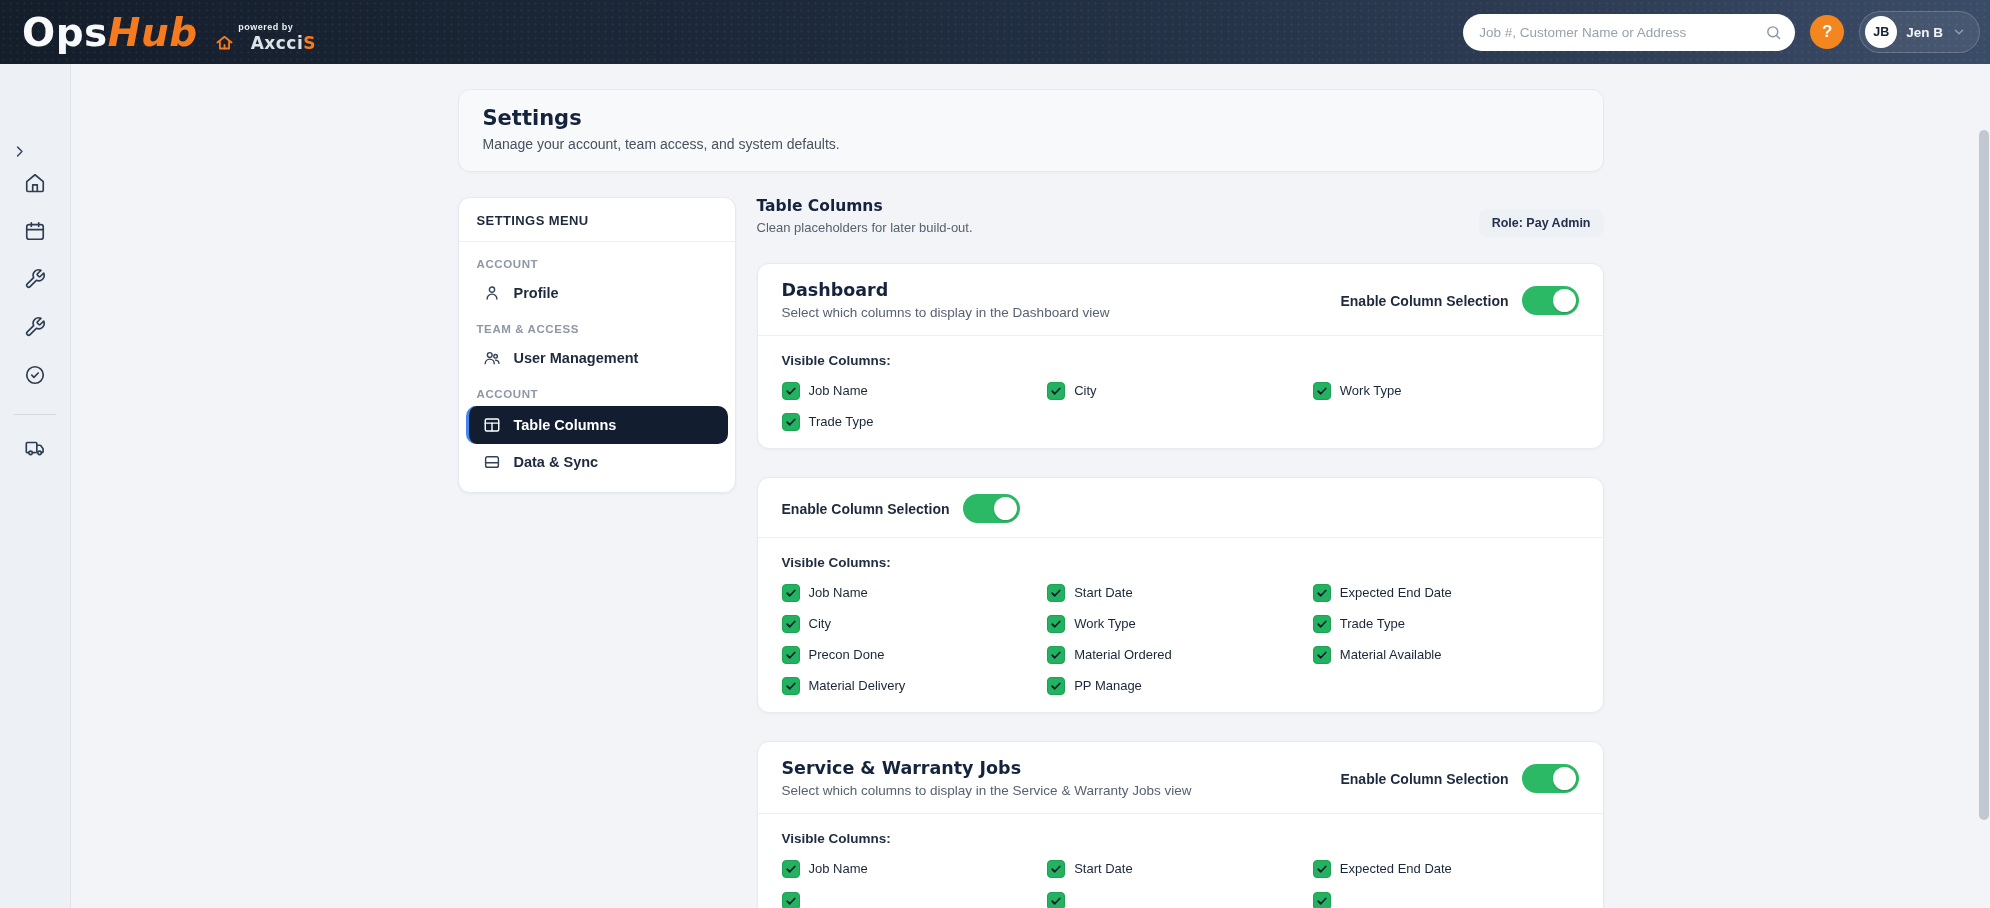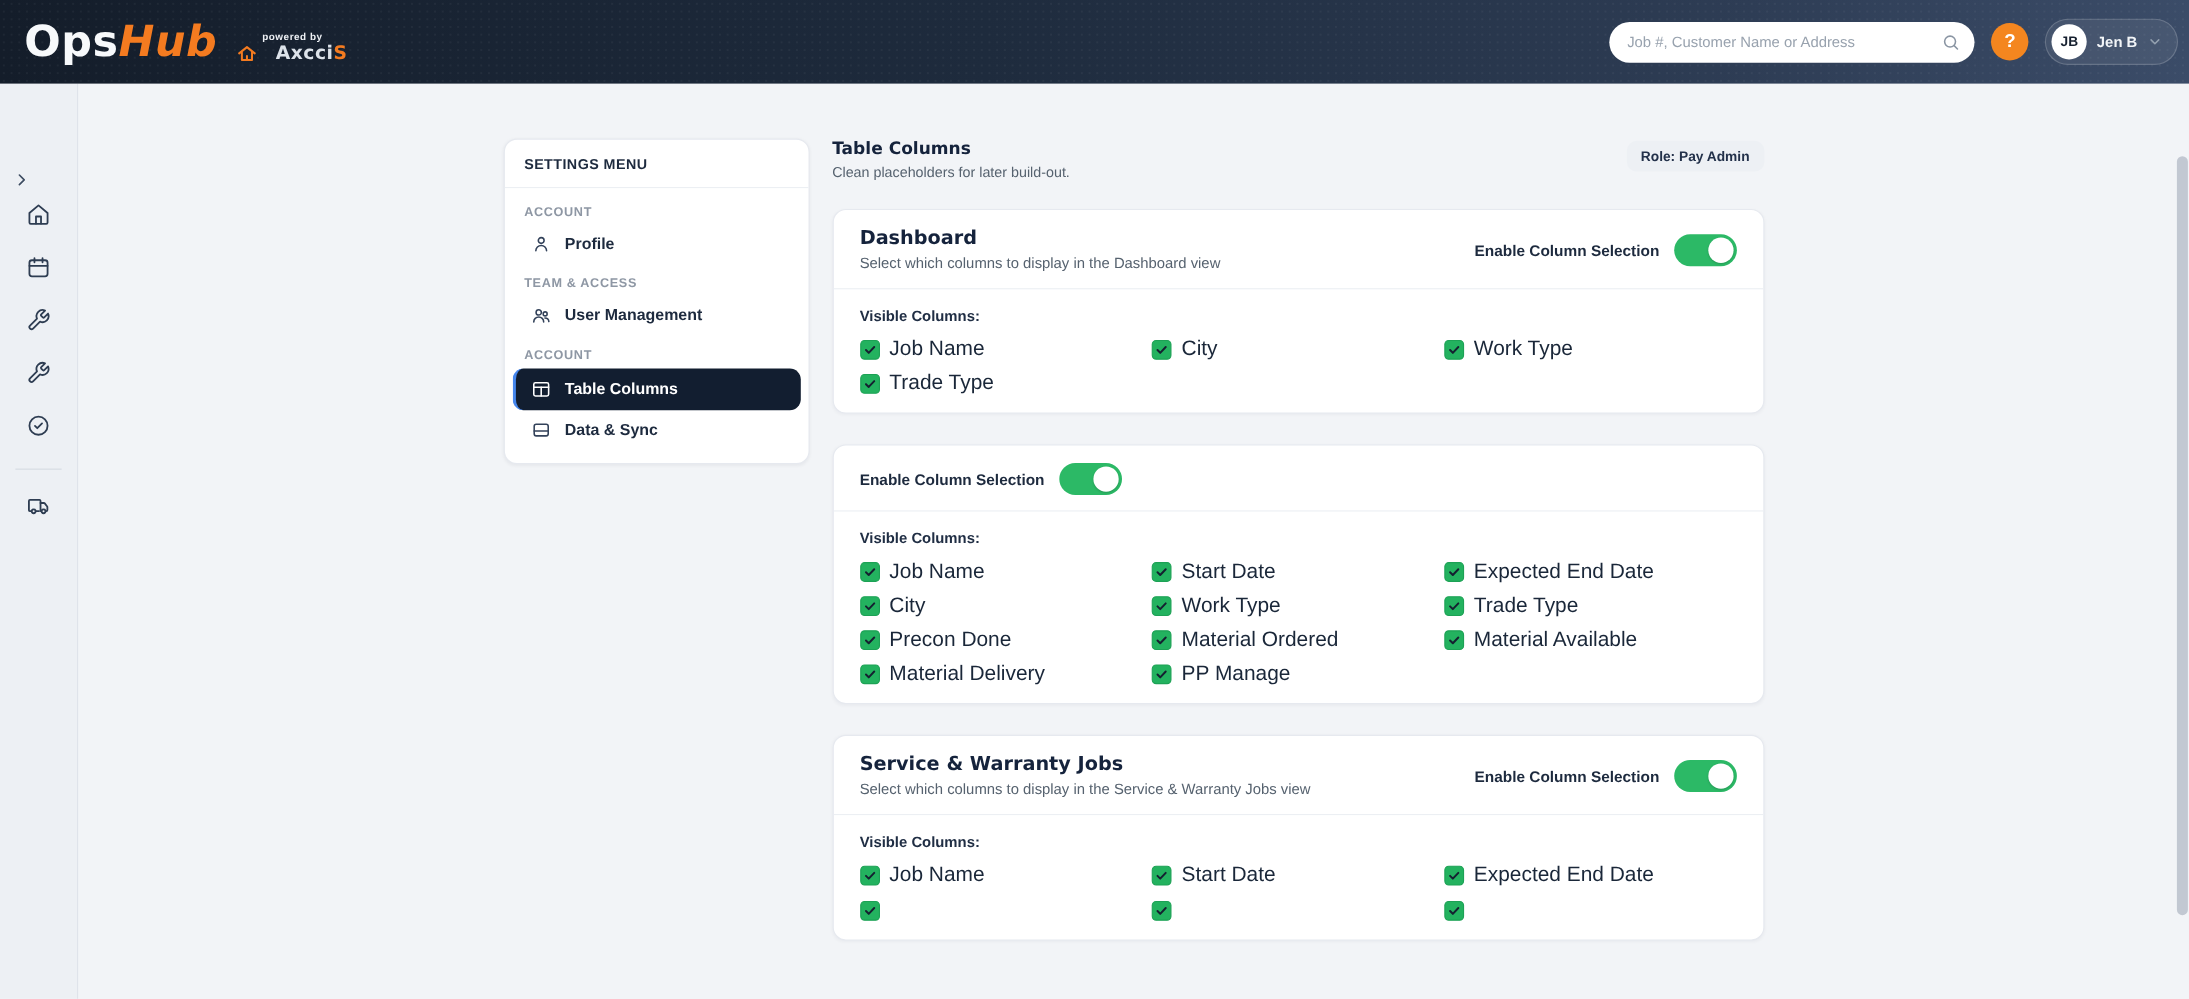--- a/index.html
+++ b/index.html
@@ -1,20 +1,20 @@
 <!DOCTYPE html>
 <html><head>
 <meta charset="utf-8">
 <style>
   * { margin:0; padding:0; box-sizing:border-box; }
   html,body { width:1990px; height:908px; overflow:hidden; background:#f2f4f7; }
   #app { width:1990px; height:908px; position:relative; font-family:"Liberation Sans",sans-serif; color:#15233c; }
 
   
-  .topbar { height:76px; display:flex; align-items:center; padding:0 10px 0 22px;
+  .topbar { height:64px; display:flex; align-items:center; padding:0 10px 0 22px;
     background:linear-gradient(90deg,#141d2a 0%,#1e2b3d 45%,#2e3d55 80%,#3b4c68 100%);
     background-blend-mode:normal; position:relative; z-index:5; }
   .topbar::after{ content:""; position:absolute; inset:0;
     background-image:radial-gradient(rgba(255,255,255,0.045) 1px, transparent 1.2px);
     background-size:7px 7px; pointer-events:none; }
   .topbar > * { position:relative; z-index:1; }
   .logo { font-family:"DejaVu Sans",sans-serif; font-weight:800; font-size:39px; letter-spacing:.5px;
     color:#f7f9fb; line-height:1; display:flex; }
   .logo .accent { color:#f47b20;font-style:italic; }
   .poweredby { margin-left:18px; display:flex; flex-direction:column; align-items:center; margin-top:10px; }
@@ -68,21 +68,21 @@
   .menu-item.active { background:#121e30; color:#fff; border-left:3px solid #4687ee; padding-left:14px;
     padding-top:10px; padding-bottom:10px; }
   .menu-item.active .mi-icon { color:#fff; }
 
   
   .main-col { flex:1; min-width:0; }
   .main-header { display:flex; justify-content:space-between; align-items:flex-start; }
   .main-header h2 { font-size:15.5px; font-weight:800; color:#15233c; font-family:"DejaVu Sans",sans-serif; }
   .main-header .sub { font-size:13px; color:#56626f; margin-top:5px; }
   .role-badge { background:#edf0f4; border-radius:9px; padding:7px 13px; font-size:12.5px; font-weight:600;
-    color:#23314a; margin-top:2px; white-space:nowrap; }
+    color:#23314a; margin-top:12px; white-space:nowrap; }
 
   .section-card { background:#fff; border:1px solid #e6e9ef; border-radius:12px; box-shadow:0 1px 3px rgba(16,24,40,.04); }
   .mt26 { margin-top:26px; } .mt28 { margin-top:28px; }
   .card-header { display:flex; justify-content:space-between; align-items:center; padding:16px 24px 14px;
     border-bottom:1px solid #eceff3; }
   .card-header h3 { font-family:"DejaVu Sans",sans-serif; font-size:17.5px; font-weight:800; color:#15233c; line-height:20px; }
   .card-header .desc { font-size:13.5px; color:#56626f; margin-top:5px; line-height:16px; }
   .ch-right { display:flex; align-items:center; gap:13px; }
   .toggle-label { font-size:14px; font-weight:700; color:#1d2a3e; }
   .toggle { width:57px; height:29px; border-radius:15px; background:#c9ced6; position:relative; cursor:pointer;
@@ -92,21 +92,21 @@
     box-shadow:0 1px 2px rgba(0,0,0,.18); }
   .toggle.on .knob { left:auto; right:3px; }
 
   .card-body { padding:16px 24px 16px; }
   .vc-label { font-size:13.5px; font-weight:700; color:#202e44; line-height:17px; }
   .cols-grid { display:grid; grid-template-columns:repeat(3,1fr); row-gap:11px; margin-top:12px; }
   .cb-item { display:flex; align-items:center; gap:9px; height:20px; cursor:pointer; }
   .cb { width:18px; height:18px; border-radius:4px; background:#23b25f; border:1px solid #1da155;
     display:flex; align-items:center; justify-content:center; flex-shrink:0; }
   .cb svg { width:12px; height:12px; }
-  .cb-label { font-size:19px; color:#1a2739; line-height:18px; }
+  .cb-label { font-size:13px; color:#1a2739; line-height:18px; }
 
   
   .scrollbar-track { position:absolute; top:64px; right:0; width:12px; height:844px; }
   .scrollbar-thumb { position:absolute; top:2px; right:1px; width:10px; height:690px; border-radius:6px;
     background:#c2c8d2; cursor:grab; }
 </style>
 </head>
 <body>
 
 <div id="app">
@@ -199,20 +199,24 @@
             <circle cx="7.2" cy="17.3" r="1.9"></circle>
               <circle cx="17" cy="17.3" r="1.9"></circle>
           </svg>
         </span>
       </div>
     </aside>
 
     <main class="content">
       <div class="content-inner">
 
+        <section class="settings-card">
+          <h1>Settings</h1>
+          <p>Manage your account, team access, and system defaults.</p>
+        </section>
 
         <div class="settings-row">
 
           <nav class="menu-card">
             <div class="menu-header">SETTINGS MENU</div>
             <div class="menu-body">
               <div class="menu-section-label">ACCOUNT</div>
               <div class="menu-item">
                 <span class="mi-icon">
                   <svg viewBox="0 0 24 24" fill="none" stroke="currentColor" stroke-width="1.9" stroke-linecap="round">

